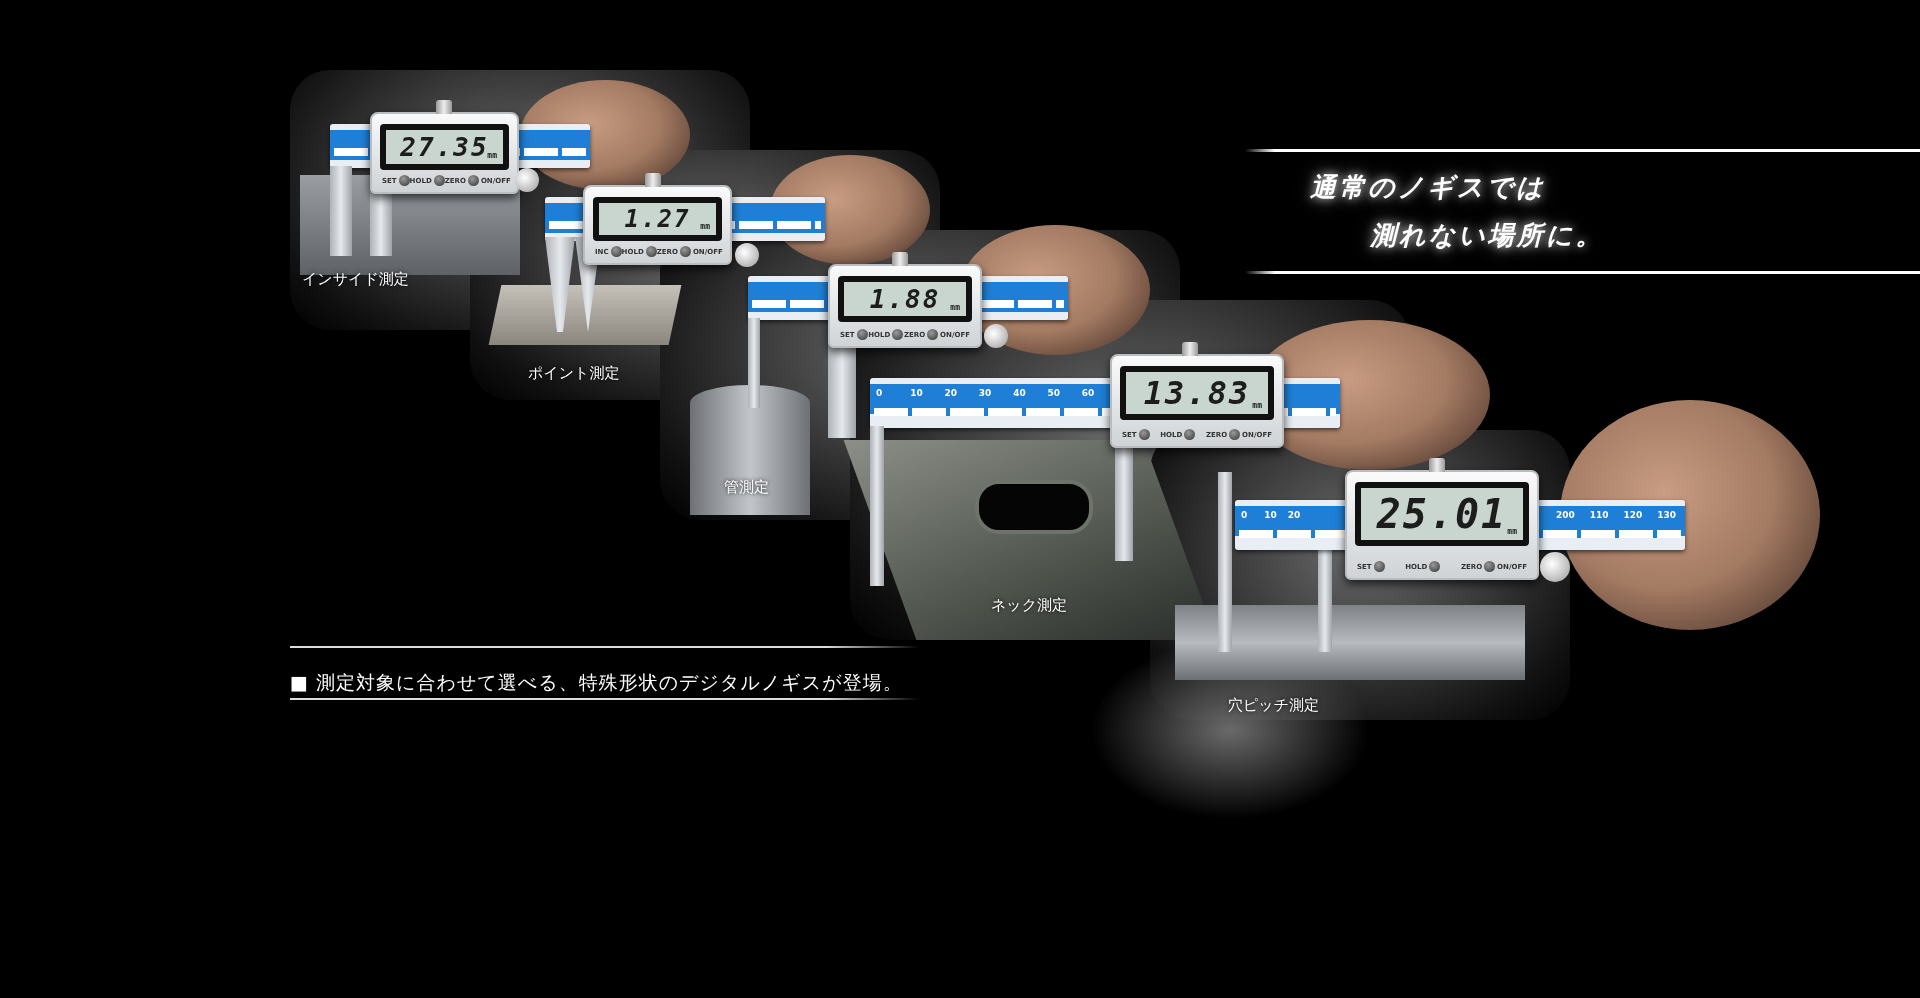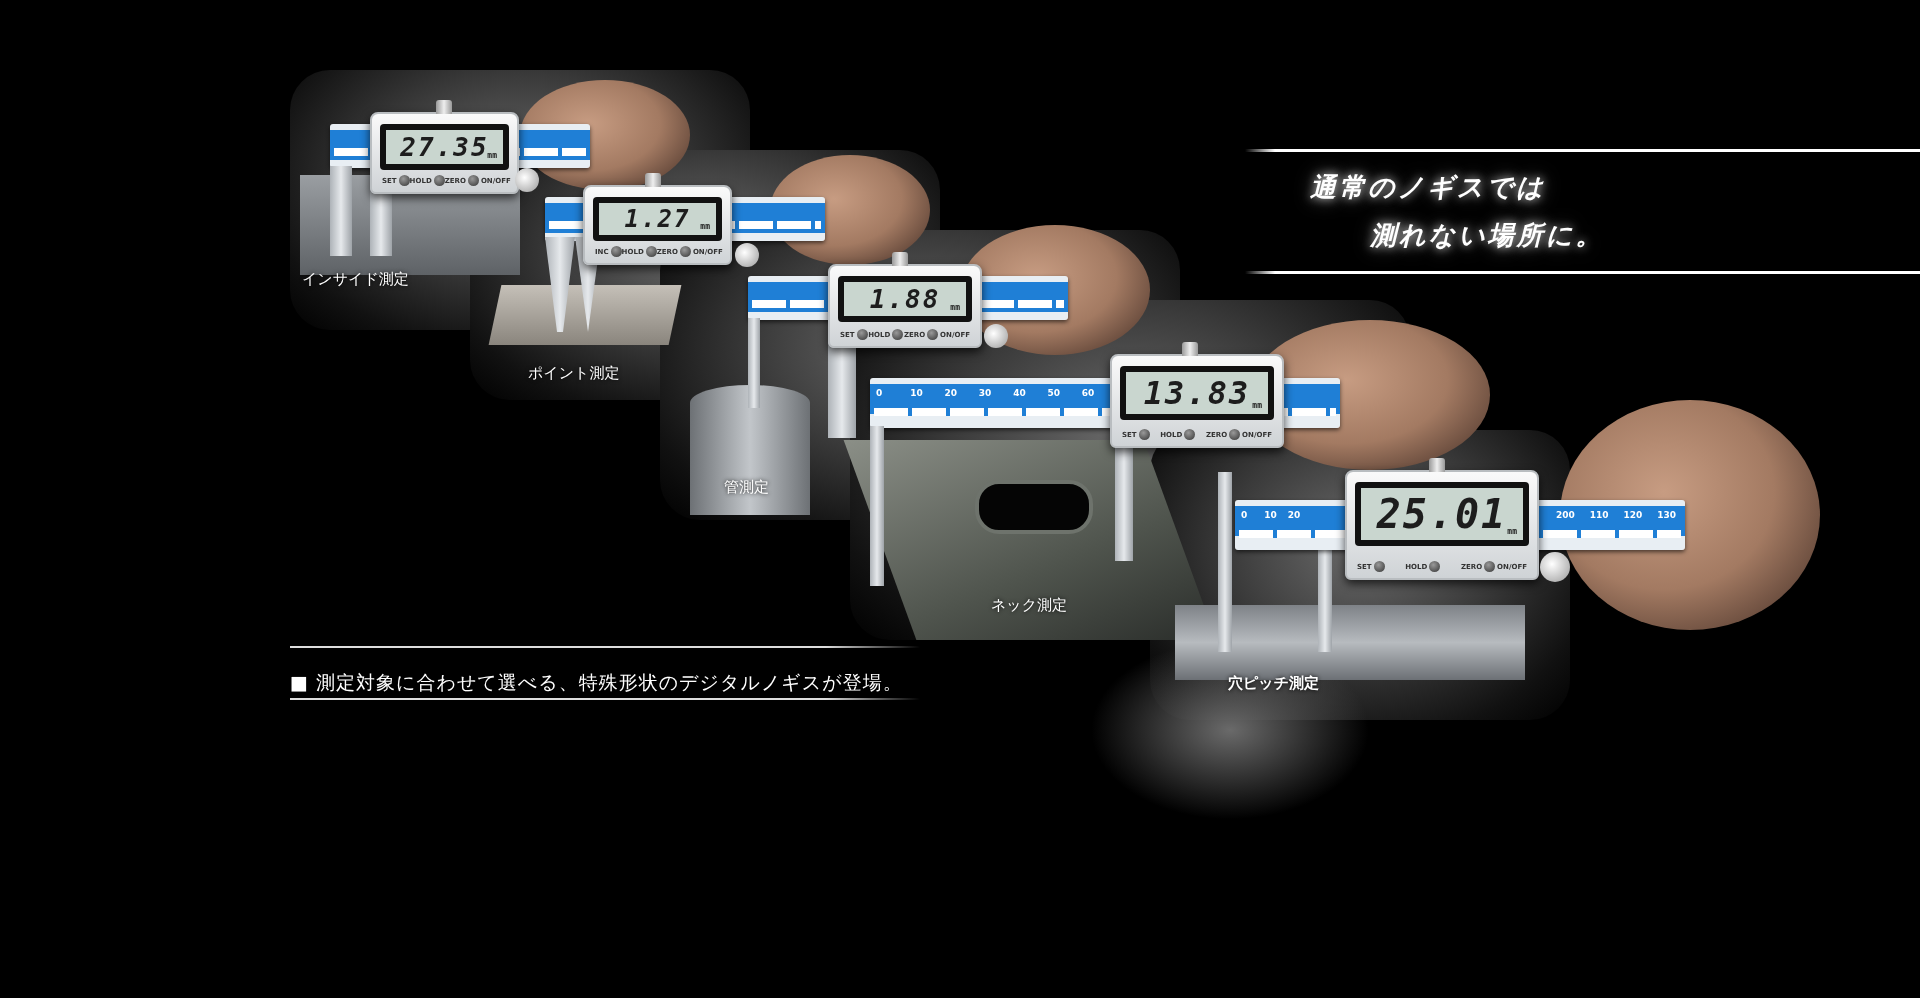--- a/index.html
+++ b/index.html
@@ -267,21 +267,21 @@
           </span>
         <span class="btn">
             <span>ZERO</span>
             <i></i>
             <span>ON/OFF</span>
           </span>
       </div>
     </div>
     <div class="thumbwheel" style="left:360px;top:90px;width:30px;height:30px;"></div>
   </div>
-  <div class="label" style="left:1228px;top:674px;font-weight:bold;">穴ピッチ測定</div>
+  <div class="label" style="left:1228px;top:696px;">穴ピッチ測定</div>
 
   <div class="tagline-line" style="left:1245px;top:149px;width:675px;"></div>
   <div class="tagline" style="left:1310px;top:170px;">通常のノギスでは</div>
   <div class="tagline" style="left:1370px;top:218px;">測れない場所に。</div>
   <div class="tagline-line" style="left:1245px;top:271px;width:675px;"></div>
 
   <div class="rule" style="top:646px;"></div>
   <div class="subtitle">■ 測定対象に合わせて選べる、特殊形状のデジタルノギスが登場。</div>
   <div class="rule" style="top:698px;"></div>
 </div>

